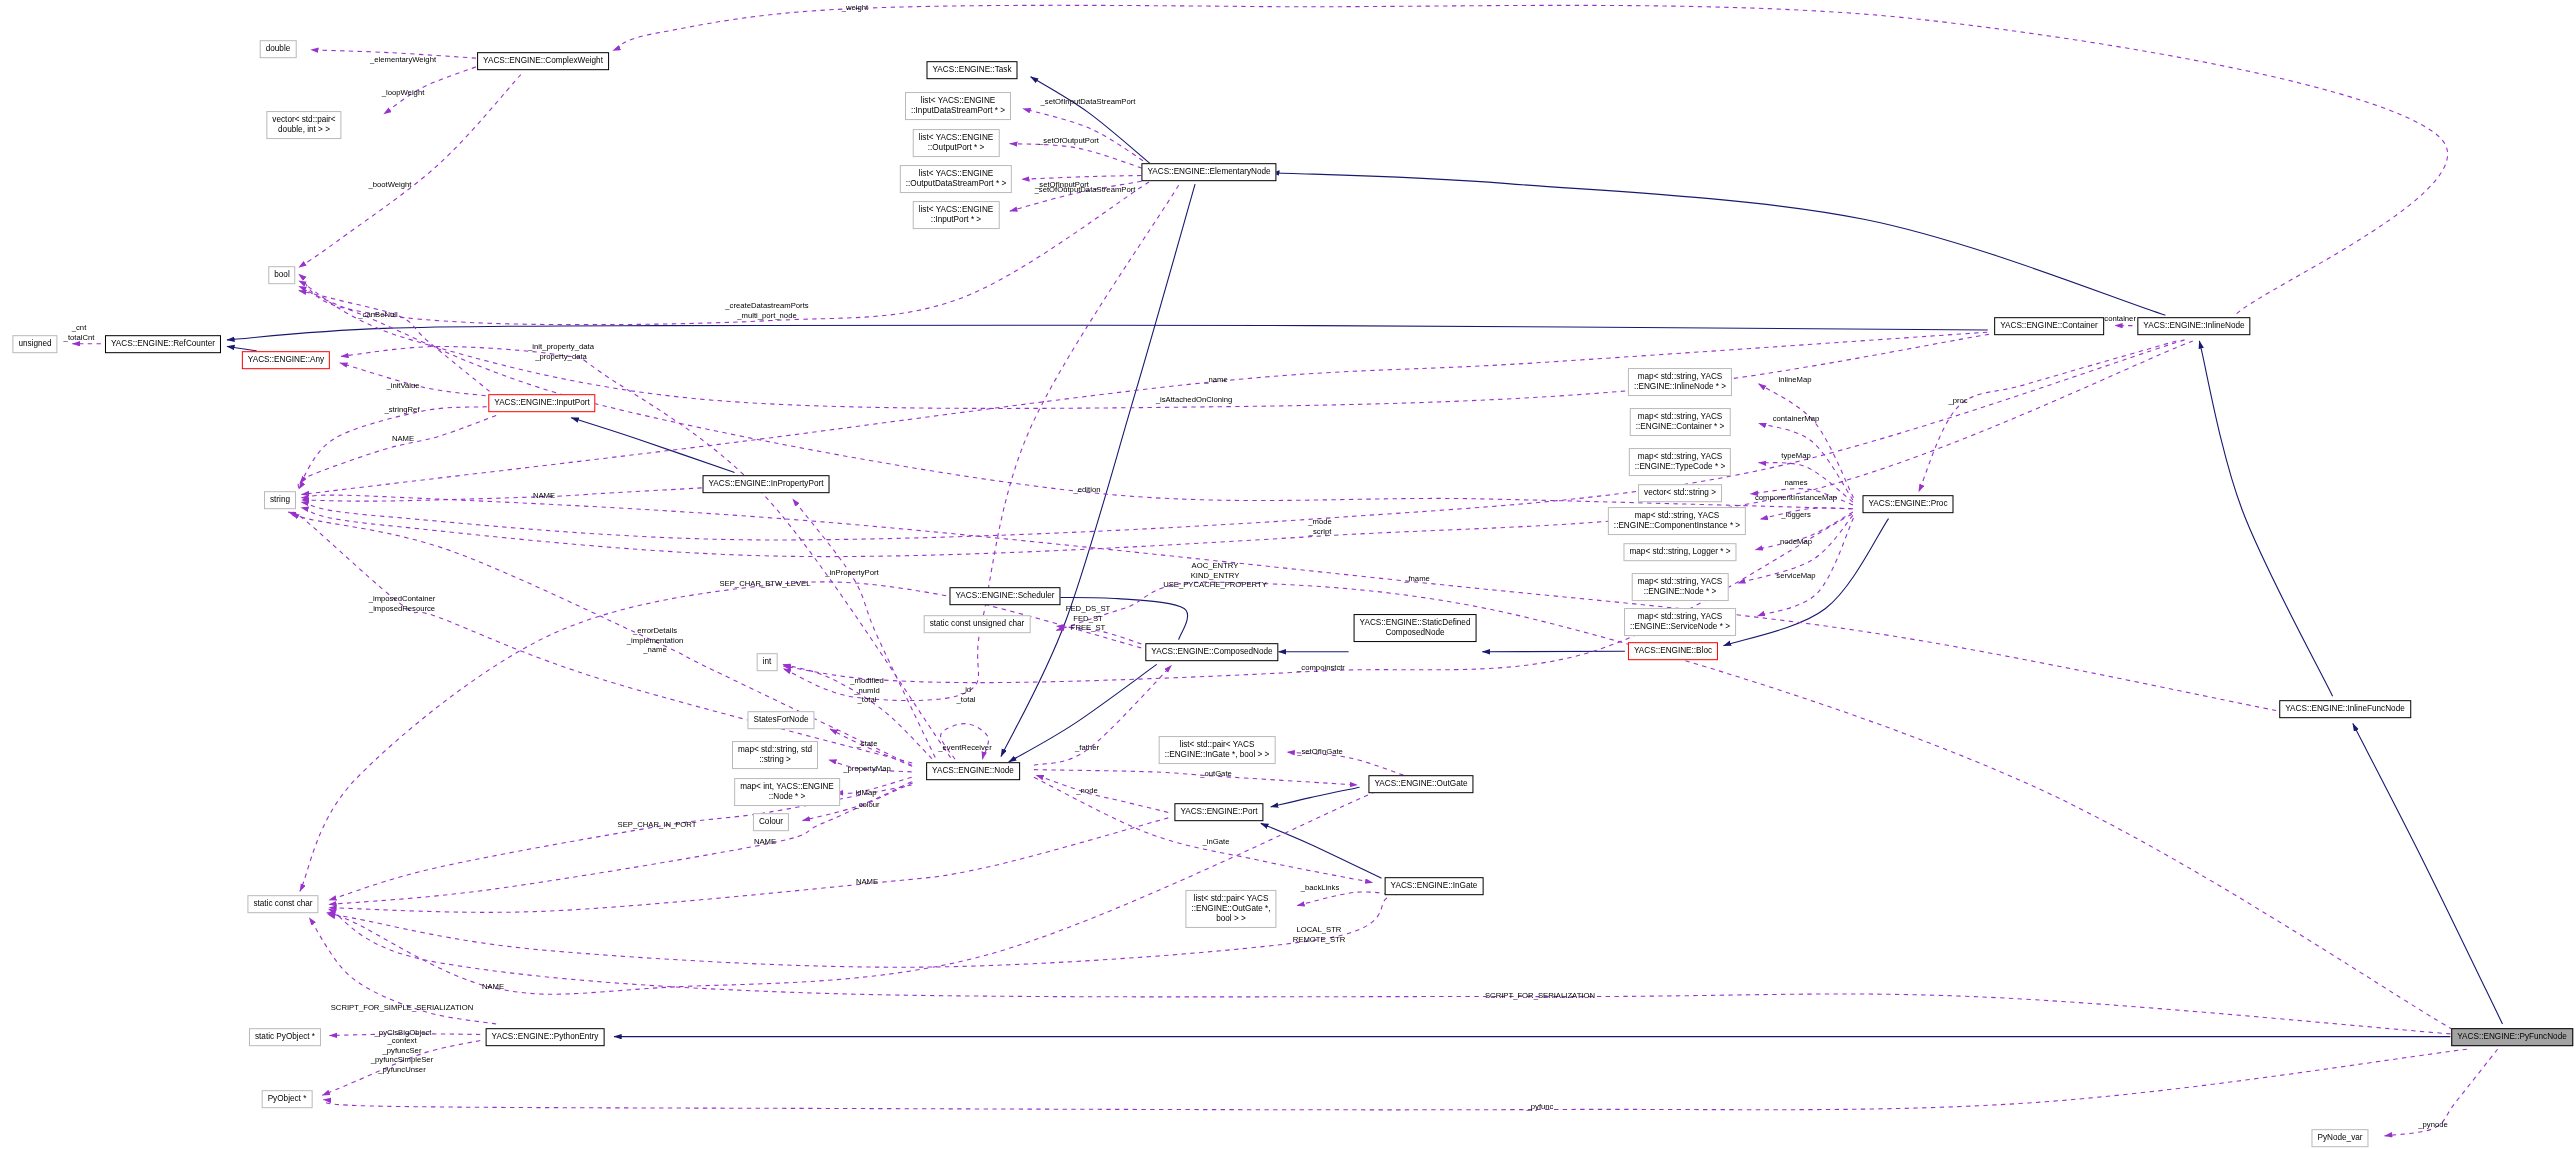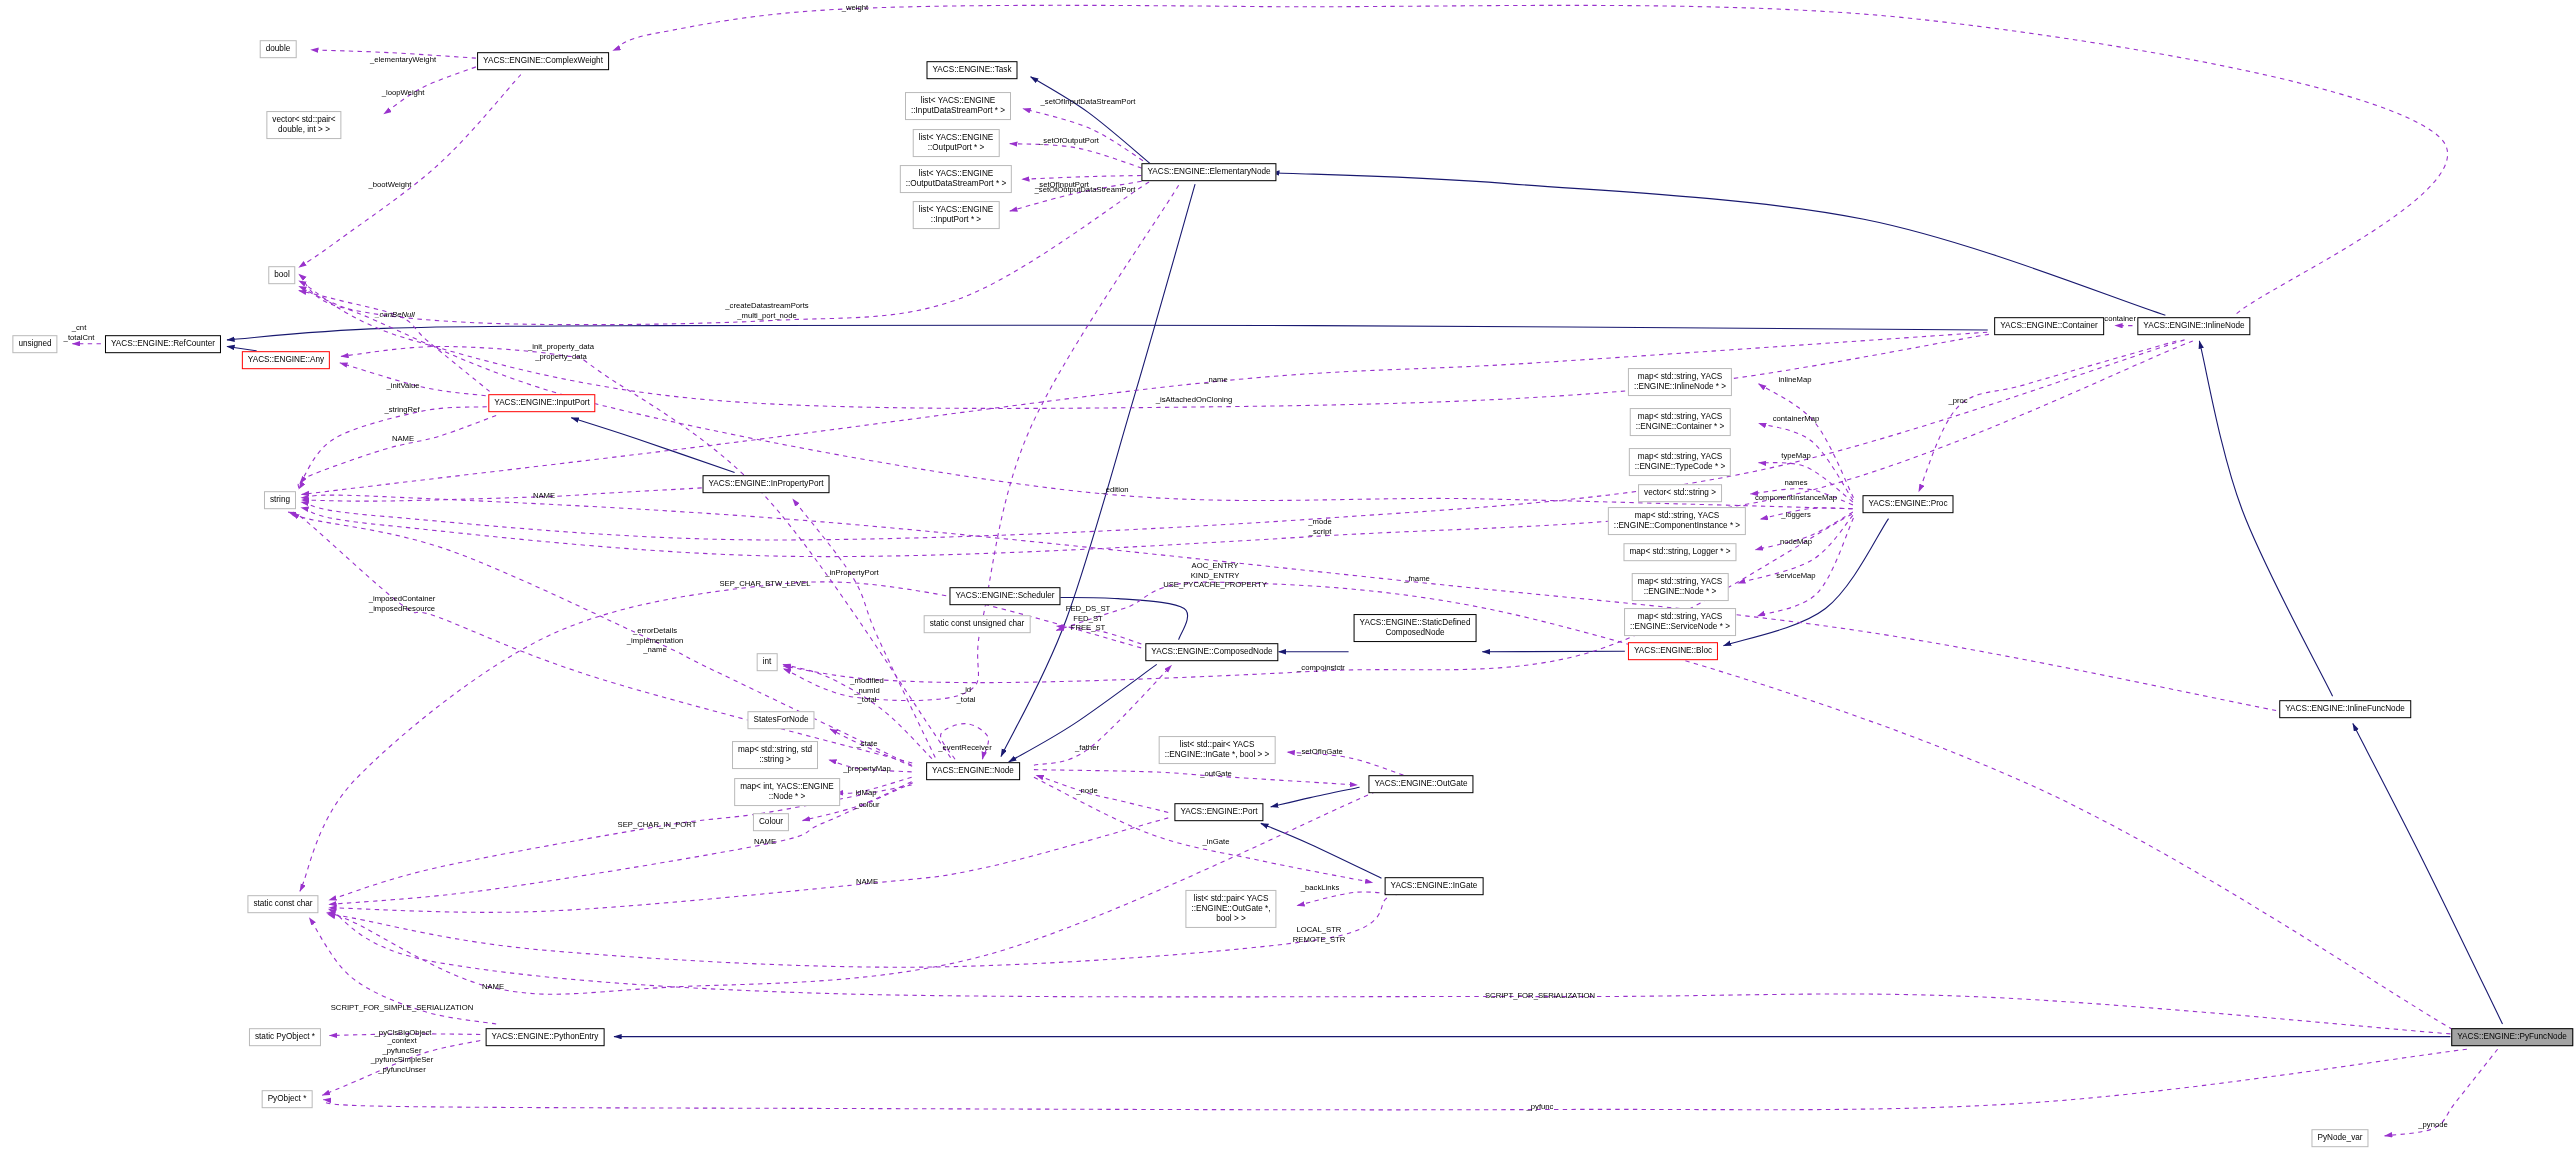--- a/index.html
+++ b/index.html
@@ -120,24 +120,24 @@
       <div class="elabel" style="left: 403px; top: 60px;">_elementaryWeight</div>
       <div class="elabel" style="left: 403px; top: 93px;">_loopWeight</div>
       <div class="elabel" style="left: 390px; top: 185px;">_bootWeight</div>
       <div class="elabel" style="left: 1088px; top: 102px;">_setOfInputDataStreamPort</div>
       <div class="elabel" style="left: 1069px; top: 141px;">_setOfOutputPort</div>
       <div class="elabel" style="left: 1085px; top: 172px; margin-top: 18px;">_setOfOutputDataStreamPort</div>
       <div class="elabel" style="left: 1062px; top: 185px;">_setOfInputPort</div>
       <div class="elabel" style="left: 767px; top: 311px;">_createDatastreamPorts
 _multi_port_node</div>
       <div class="elabel" style="left: 1194px; top: 400px;">_isAttachedOnCloning</div>
-      <div class="elabel" style="left: 1087px; top: 490px; margin-left: 28px;">_edition</div>
+      <div class="elabel" style="left: 1087px; top: 490px;">_edition</div>
       <div class="elabel" style="left: 1320px; top: 527px;">_mode
 _script</div>
-      <div class="elabel" style="left: 395px; top: 315px; font-style: italic;">_canBeNull</div>
+      <div class="elabel" style="left: 378px; top: 315px;">_canBeNull</div>
       <div class="elabel" style="left: 79px; top: 333px;">_cnt
 _totalCnt</div>
       <div class="elabel" style="left: 561px; top: 352px;">_init_property_data
 _property_data</div>
       <div class="elabel" style="left: 403px; top: 386px;">_initValue</div>
       <div class="elabel" style="left: 1216px; top: 380px;">_name</div>
       <div class="elabel" style="left: 402px; top: 410px;">_stringRef</div>
       <div class="elabel" style="left: 403px; top: 439px;">NAME</div>
       <div class="elabel" style="left: 544px; top: 496px;">NAME</div>
       <div class="elabel" style="left: 1795px; top: 380px;">inlineMap</div>

